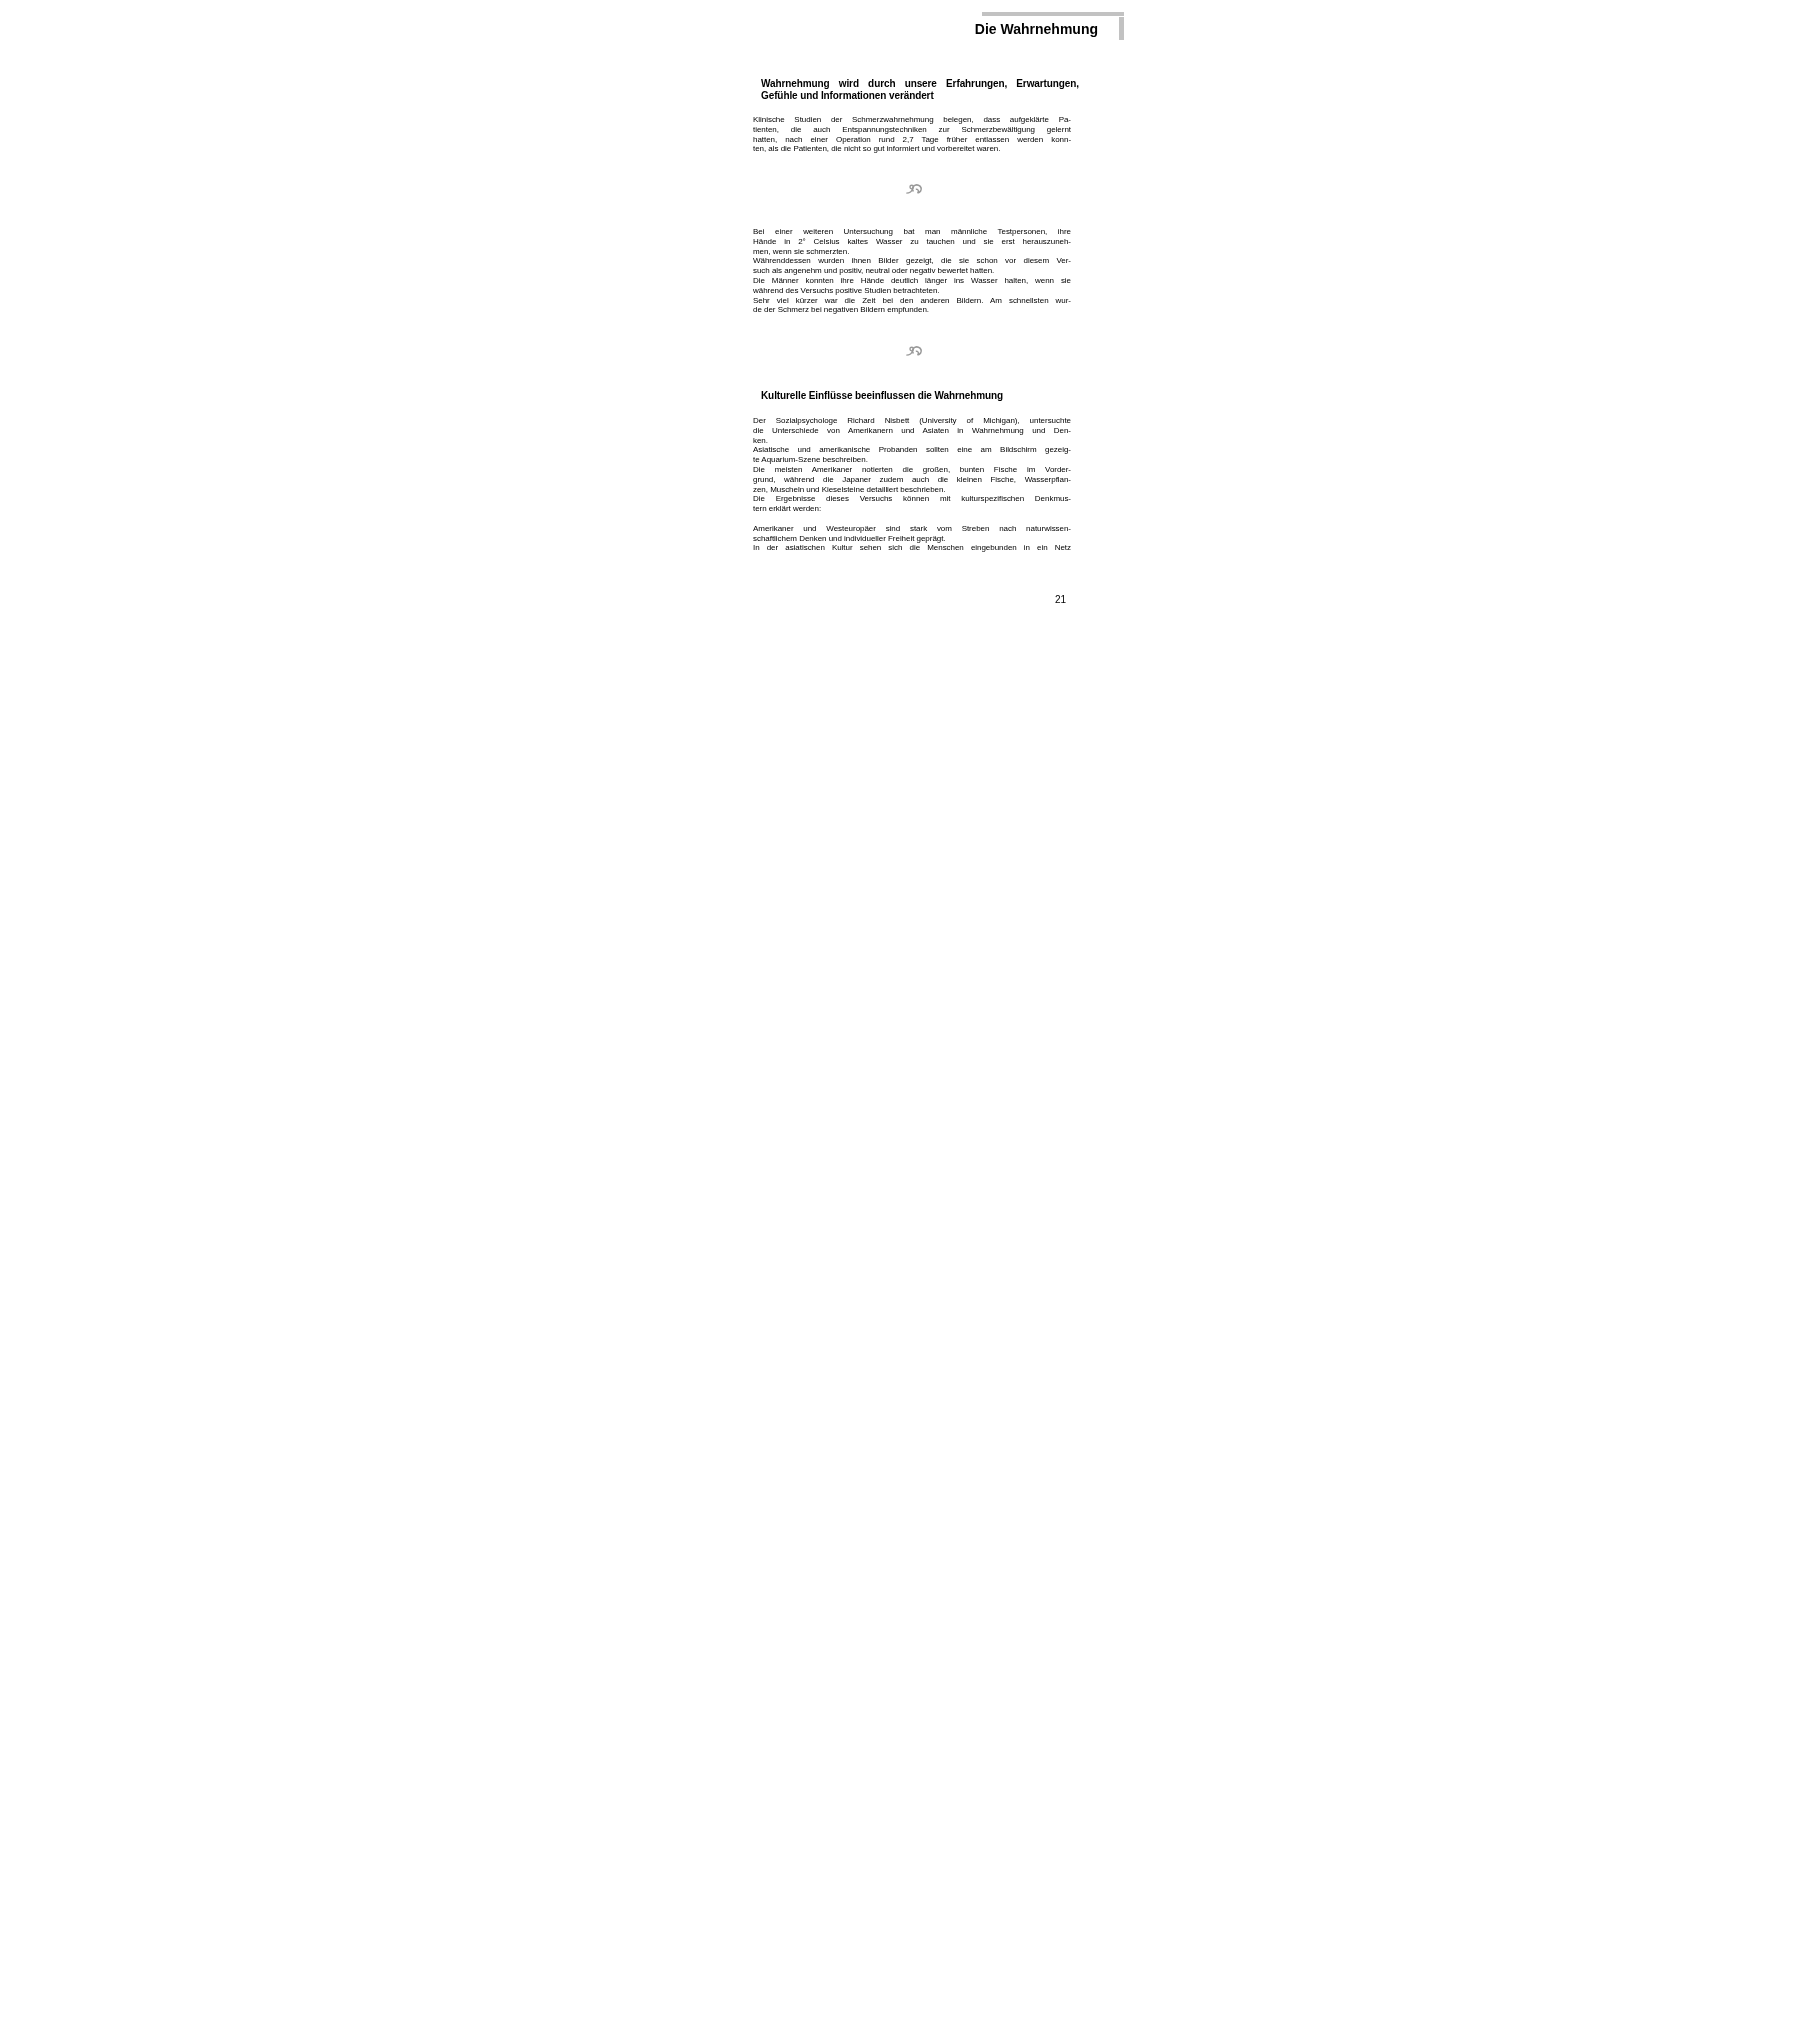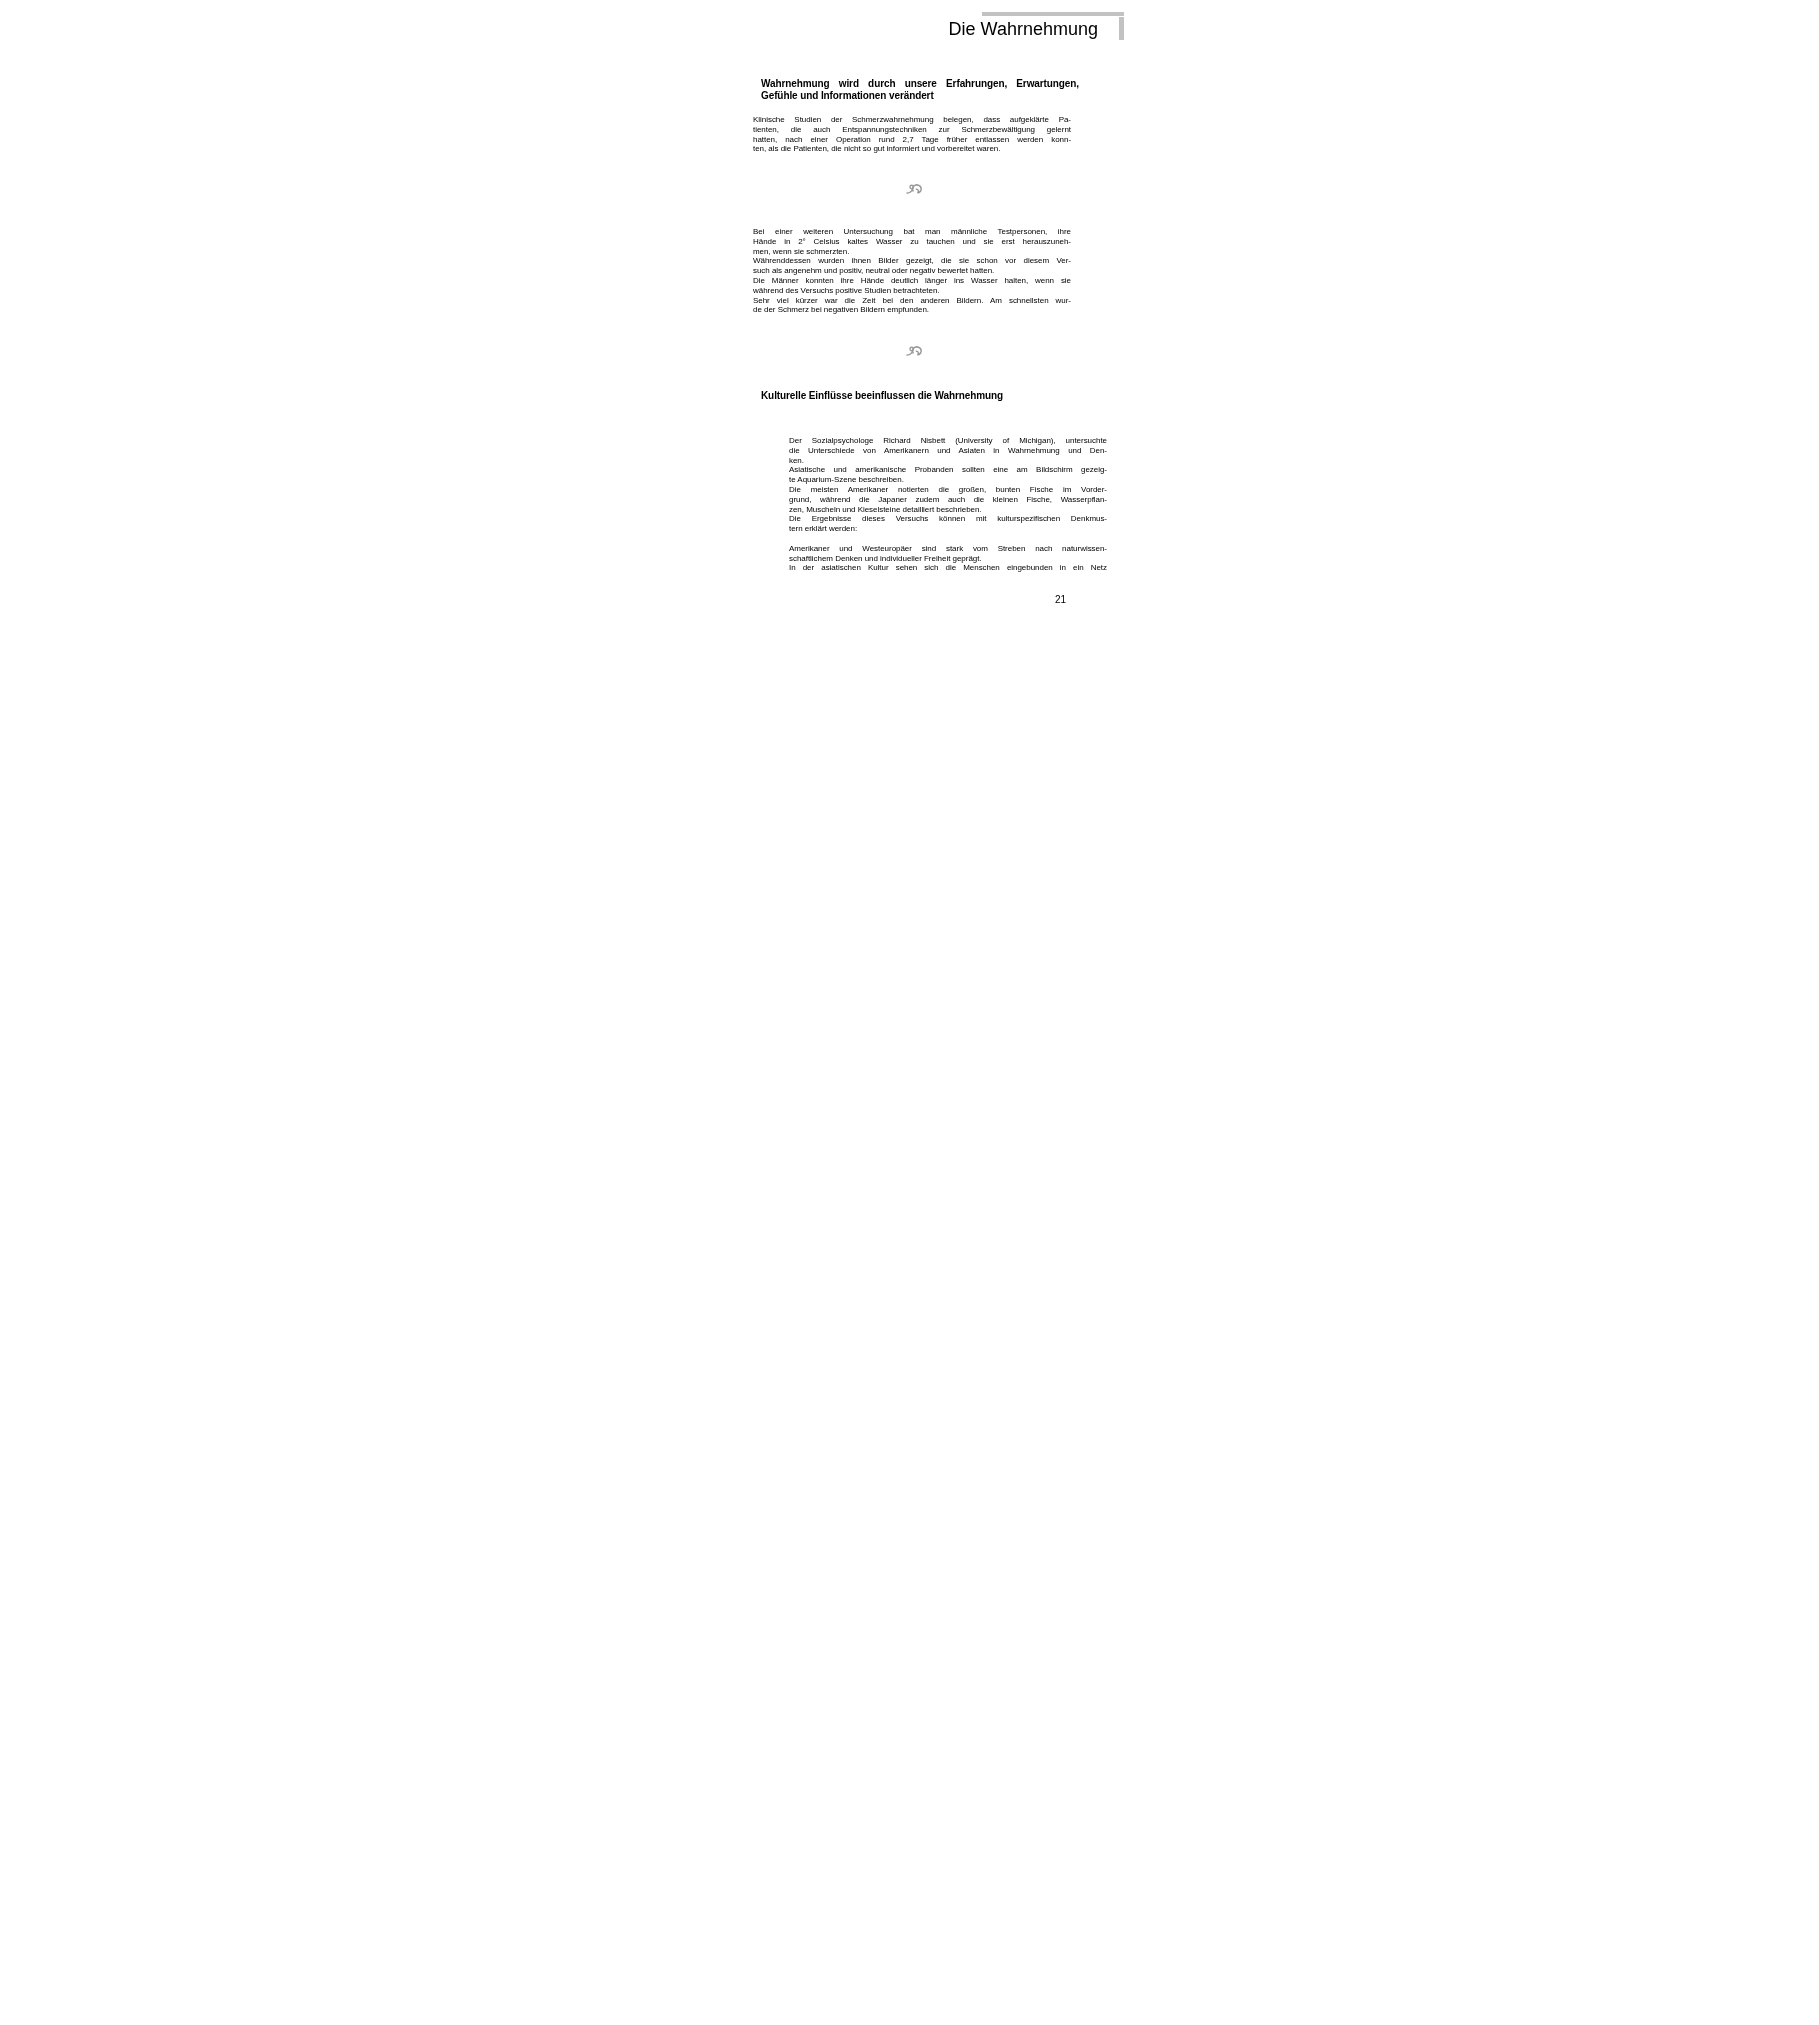--- a/index.html
+++ b/index.html
@@ -3,34 +3,34 @@
 <meta charset="utf-8">
 <style>
   html,body{margin:0;padding:0;background:#ffffff;}
   .page{
     position:relative;width:455px;height:646px;margin:0 auto;background:#fff;
     overflow:hidden;font-family:"Liberation Sans",sans-serif;color:#000;
   }
   .topbar{position:absolute;left:300px;top:11.7px;width:142px;height:4.5px;background:var(--bar,#c2c2c2);}
   .sidebar{position:absolute;left:437px;top:16.6px;width:4.5px;height:23.5px;background:var(--bar,#c2c2c2);}
   .chapter-title{
-    position:absolute;top:21.5px;right:39px;font-size:18px;line-height:15.4px;
-    font-weight:400;white-space:nowrap;
+    position:absolute;top:21.5px;right:39px;font-size:14px;line-height:15.4px;
+    font-weight:700;white-space:nowrap;
   }
   .heading{position:absolute;left:71px;width:318px;margin:8px;font-size:10px;line-height:11.7px;font-weight:700;letter-spacing:-0.1px;}
   .para{position:absolute;left:71px;width:318px;font-size:8px;line-height:9.8px;letter-spacing:-0.04px;}
   .line{width:100%;text-align:left;}
   .line.j{text-align:justify;text-align-last:justify;}
   .h1pos{top:70px;}
   .p1pos{top:115px;}
   .orn1pos{top:183px;}
   .p2pos{top:227px;}
   .orn2pos{top:345px;}
   .h2pos{top:382px;}
-  .p3pos{top:436px;margin-left:36px;}
+  .p3pos{top:416px;}
   .ornament{position:absolute;left:224px;width:18px;height:11px;}
   .ornament svg{display:block;width:18px;height:11px;}
   .ornament svg *{stroke:var(--orn,#9a9a9a);}
   .page-number{position:absolute;top:595px;right:71px;font-size:10px;line-height:10.5px;}
 </style>
 </head>
 <body>
 
 <div class="page">
 

